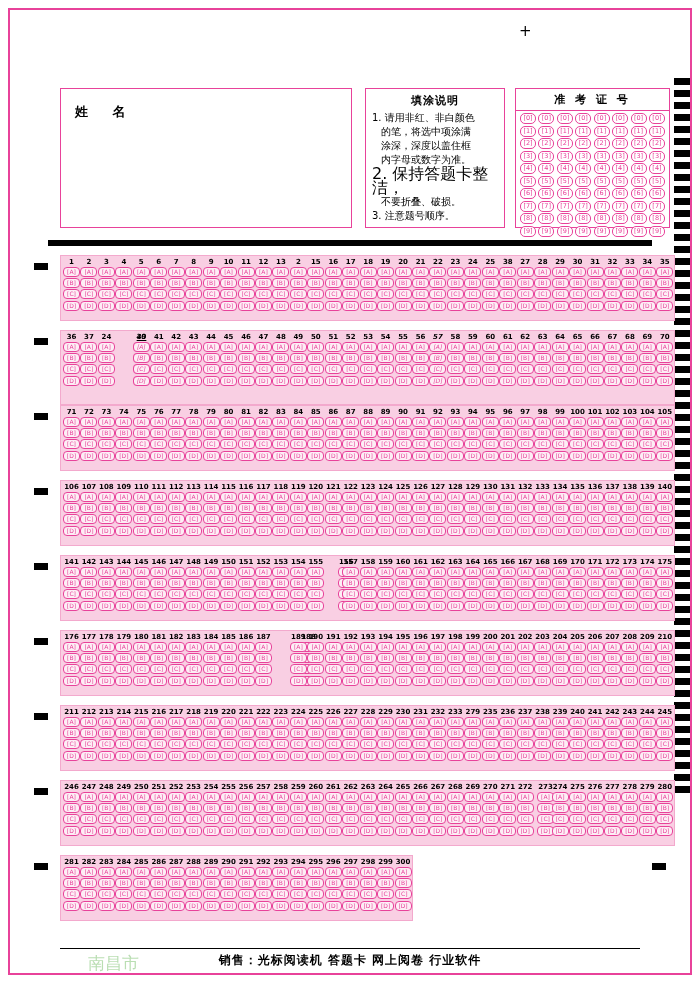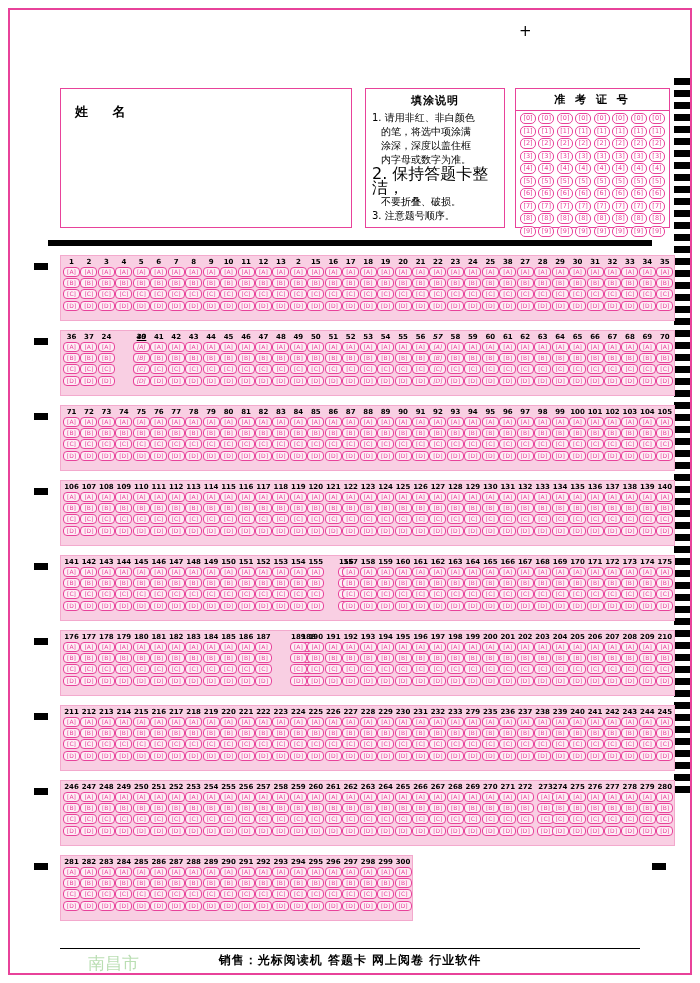--- a/index.html
+++ b/index.html
@@ -486,21 +486,21 @@
         <div class="qcol" style="left: 595.3px;">
           <div class="qnum">35</div>
           <div class="opt">[A]</div>
           <div class="opt">[B]</div>
           <div class="opt">[C]</div>
           <div class="opt">[D]</div>
         </div>
       </div>
       <div class="edge" style="top: 338px;"></div>
       <div class="edge-r" style="top: 338px;"></div>
-      <div class="block" style="left: 60px; top: 330px; width: 614.75px; height: 66px;">
+      <div class="block" style="left: 60px; top: 330px; width: 614.75px; height: 75px;">
         <div class="qcol" style="left: 2px;">
           <div class="qnum">36</div>
           <div class="opt">[A]</div>
           <div class="opt">[B]</div>
           <div class="opt">[C]</div>
           <div class="opt">[D]</div>
         </div>
         <div class="qcol" style="left: 19.45px;">
           <div class="qnum">37</div>
           <div class="opt">[A]</div>

